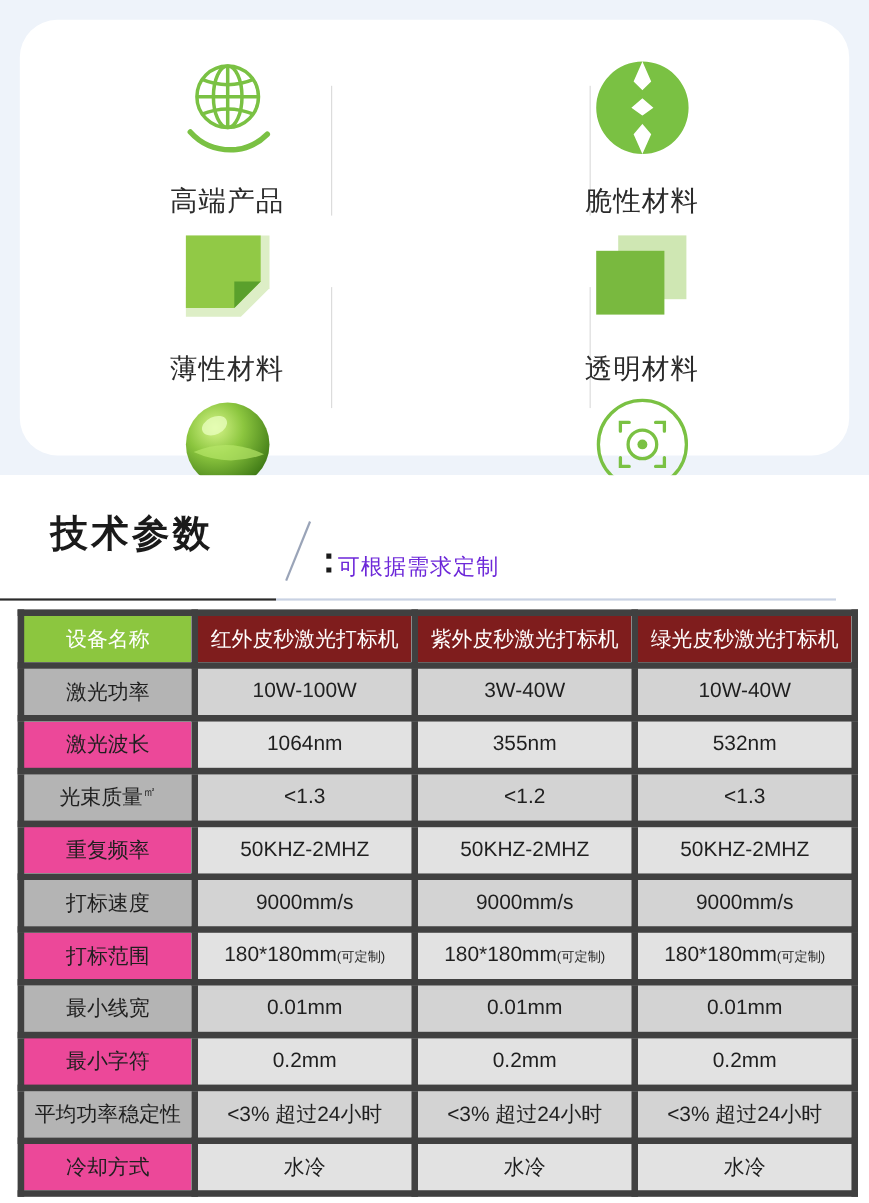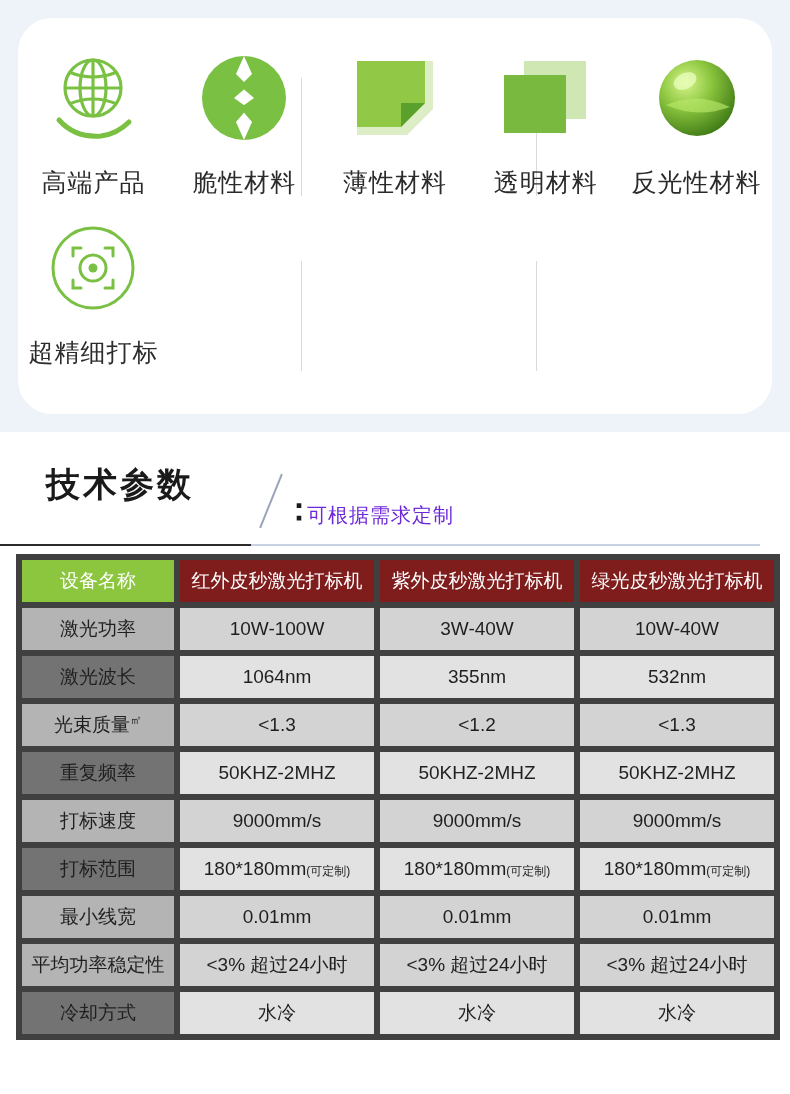--- a/index.html
+++ b/index.html
@@ -17,21 +17,21 @@
     position: absolute; left: 0; top: 0; width: 790px; height: 432px;
     background: #eef3fa;
   }
   .feature-card {
     position: absolute; left: 18px; top: 18px; width: 754px; height: 396px;
     background: #ffffff; border-radius: 34px;
   }
   .feature-grid {
     position: absolute; left: 0; top: 28px; width: 754px; height: 340px;
     display: grid;
-    grid-template-columns: 1fr 1fr 1fr 1fr 1fr;
+    grid-template-columns: 1fr 1fr;
     grid-template-rows: 1fr 1fr;
   }
   .feature-cell {
     position: relative;
     display: flex; flex-direction: column;
     align-items: center; justify-content: flex-start;
   }
   .feature-cell .icon-box {
     height: 104px; display: flex; align-items: center; justify-content: center;
   }
@@ -108,21 +108,21 @@
   }
   table.spec thead th.head-name { background: #8cc63f; }
   table.spec tbody td.rowhead {
     background: #b4b4b4;
     color: #1f1f1f;
     font-size: 19px;
   }
   table.spec tbody td.val {
     background: #d3d3d3;
   }
-  table.spec tbody tr.alt td.rowhead { background: #737373; }
+  table.spec tbody tr.alt td.rowhead { background: #ec4899; }
   table.spec tbody tr.alt td.val { background: #e2e2e2; text-align: center; }
   .sup { font-size: 12px; vertical-align: super; }
   .small-note { font-size: 12px; }
 </style>
 </head>
 <body>
 
 <div class="page">
 
   <div class="top-band">
@@ -283,20 +283,26 @@
           <td class="val">180*180mm<span class="small-note">(可定制)</span></td>
           <td class="val">180*180mm<span class="small-note">(可定制)</span></td>
           <td class="val">180*180mm<span class="small-note">(可定制)</span></td>
         </tr>
         <tr>
           <td class="rowhead">最小线宽</td>
           <td class="val">0.01mm</td>
           <td class="val">0.01mm</td>
           <td class="val">0.01mm</td>
         </tr>
+        <tr class="alt">
+          <td class="rowhead">最小字符</td>
+          <td class="val">0.2mm</td>
+          <td class="val">0.2mm</td>
+          <td class="val">0.2mm</td>
+        </tr>
         <tr>
           <td class="rowhead">平均功率稳定性</td>
           <td class="val">&lt;3% 超过24小时</td>
           <td class="val">&lt;3% 超过24小时</td>
           <td class="val">&lt;3% 超过24小时</td>
         </tr>
         <tr class="alt">
           <td class="rowhead">冷却方式</td>
           <td class="val">水冷</td>
           <td class="val">水冷</td>

